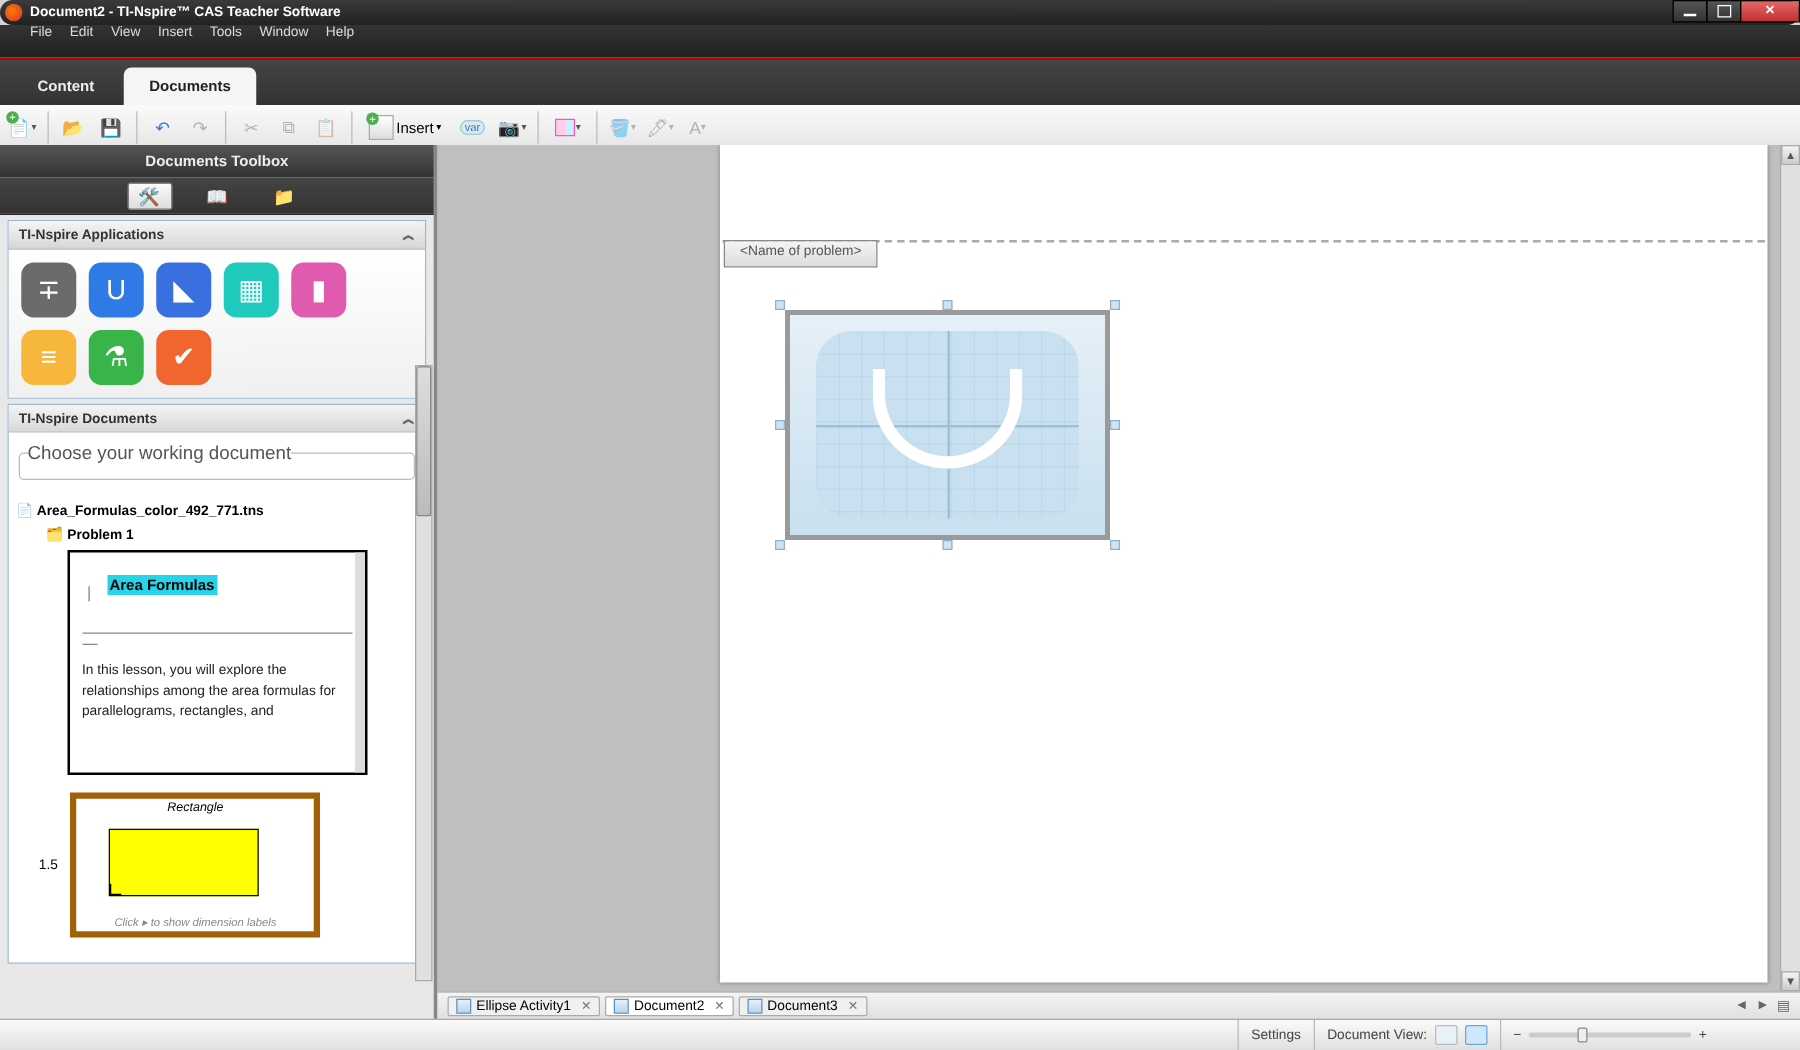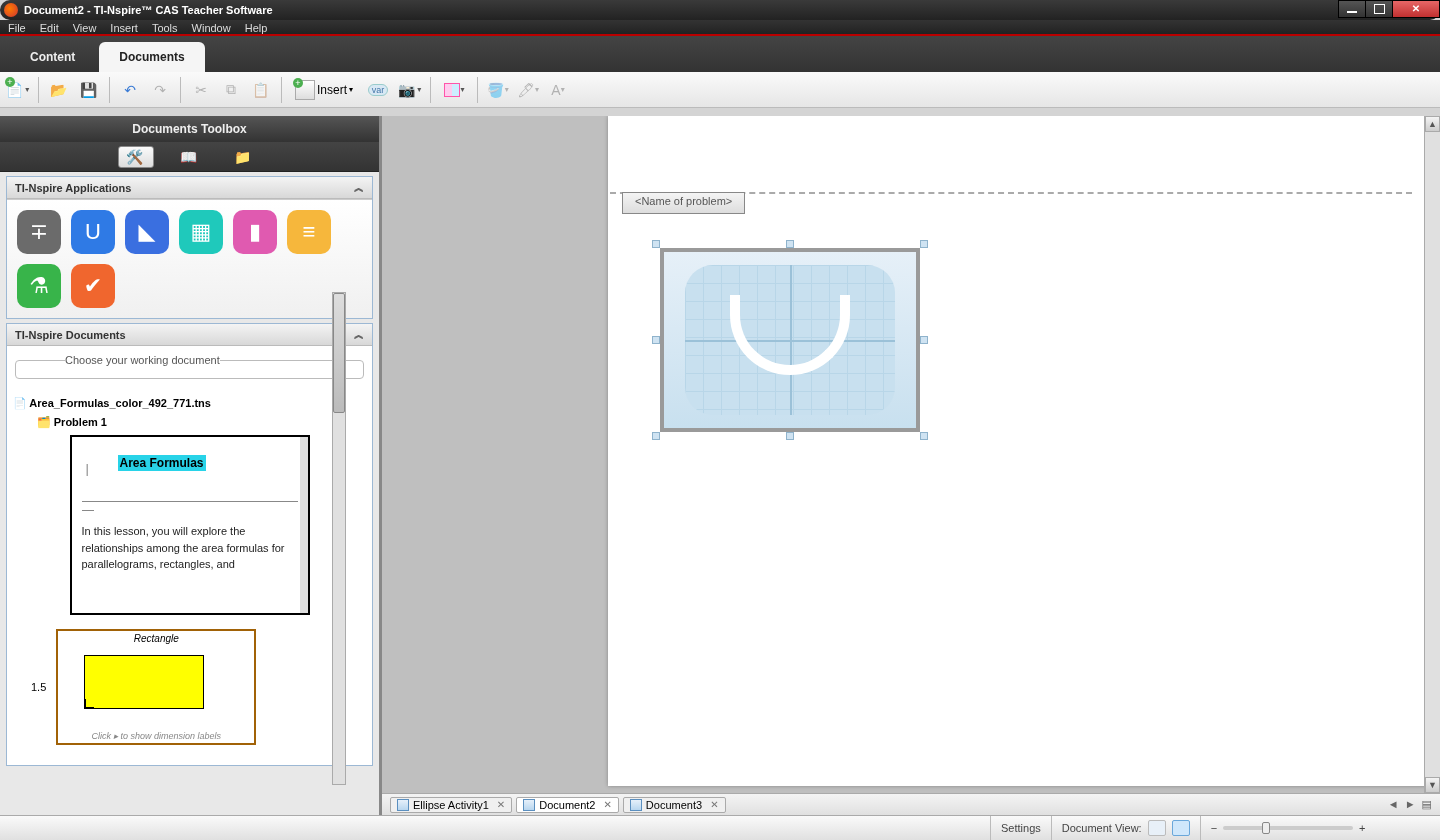--- a/index.html
+++ b/index.html
@@ -9,93 +9,93 @@
 .titlebar { height: 20px; background: linear-gradient(#3a3a3a,#222); color: #fff; display: flex; align-items: center; padding: 0 4px; font-size: 11px; font-weight: bold; position: relative; border-radius: 10px; }
 .titlebar .appicon { width: 14px; height: 14px; background: radial-gradient(circle at 40% 40%, #ff7b00, #c33); border-radius: 50%; margin-right: 6px; }
 .winbtns { position: absolute; right: 0; top: 0; display: flex; }
 .winbtns div { width: 28px; height: 18px; border: 1px solid #000; margin-left: -1px; display: flex; align-items: center; justify-content: center; font-size: 10px; color:#fff; background: linear-gradient(#555,#333); }
 .winbtns .min::after{content:"";width:10px;height:2px;background:#fff;margin-top:6px;}
 .winbtns .max::after{content:"";width:9px;height:8px;border:1px solid #fff;}
 .winbtns .close{background:linear-gradient(#e76767,#c13030);width:48px;}
 .winbtns .close::after{content:"✕";font-size:10px;line-height:1;}
 
 
-.menubar { height: 14px; background: linear-gradient(#333,#222); display: flex; align-items:flex-end; padding: 0 8px; gap: 14px; }
+.menubar { height: 26px; background: linear-gradient(#333,#222); display: flex; align-items:flex-start; padding: 0 24px; gap: 14px; }
 .menubar span { color: #ddd; font-size: 11px; cursor: default; }
 
 .redline{height:2px;background:#b00;}
 
 
 .tabrow { height: 36px; background: linear-gradient(#444,#333); display: flex; align-items: flex-end; padding: 0 10px; }
 .tabrow .tab { padding: 8px 20px; color:#eee; font-size: 12px; font-weight:bold; border-radius: 6px 6px 0 0; margin-right: 4px; }
 .tabrow .tab.active { background: #f5f5f5; color:#222; }
 
 
 .toolbar { height: 36px; background: linear-gradient(#fafafa,#e6e6e6); border-bottom:1px solid #bbb; display:flex; align-items:center; padding: 0 6px; gap:6px; }
 .tbtn { width:24px; height:24px; border:1px solid transparent; border-radius:3px; display:flex;align-items:center;justify-content:center; font-size:14px; color:#555; position:relative;}
 .tbtn .plus{position:absolute;top:-2px;left:-2px;width:10px;height:10px;background:#4caf50;border-radius:50%;color:#fff;font-size:9px;line-height:10px;text-align:center;}
 .tsep{width:1px;height:26px;background:#bbb;margin:0 2px;}
 .insertbtn{display:flex;align-items:center;gap:2px;font-size:12px;padding:2px 4px;border:1px solid transparent;border-radius:3px;}
 .insertbtn .ibox{width:20px;height:20px;background:linear-gradient(#fff,#ddd);border:1px solid #aaa;position:relative;}
 .insertbtn .ibox .plus{position:absolute;top:-3px;left:-3px;width:10px;height:10px;background:#4caf50;border-radius:50%;color:#fff;font-size:9px;line-height:10px;text-align:center;}
 
 
 .mainarea{position:absolute;top:116px;left:0;right:0;bottom:25px;display:flex;}
-.leftpanel{width:382px;border-right:3px solid #888;background:#e8e8e8;display:flex;flex-direction:column;}
+.leftpanel{width:350px;border-right:3px solid #888;background:#e8e8e8;display:flex;flex-direction:column;}
 .rightpanel{flex:1;display:flex;flex-direction:column;}
 
 
 .tbxheader{height:26px;background:linear-gradient(#555,#333);color:#eee;font-size:12px;font-weight:bold;display:flex;align-items:center;justify-content:center;}
 .tbxtabs{height:30px;background:linear-gradient(#444,#333);display:flex;align-items:center;justify-content:center;gap:18px;border-bottom:1px solid #222;}
 .tbxtabs .tt{width:36px;height:22px;display:flex;align-items:center;justify-content:center;border-radius:3px;font-size:14px;}
 .tbxtabs .tt.active{background:linear-gradient(#fafafa,#ddd);border:1px solid #888;}
 
 
 .sect{border:1px solid #9cb8d4;margin:4px 6px;background:#fff;}
 .secthdr{height:22px;background:linear-gradient(#f4f4f4,#d8d8d8);border-bottom:1px solid #bbb;font-size:11px;font-weight:bold;color:#333;display:flex;align-items:center;padding:0 8px;justify-content:space-between;}
 .secthdr .chev{font-size:10px;color:#666;}
 
 
 .appgrid{padding:10px;display:flex;flex-wrap:wrap;gap:10px;border-top:1px solid #ccc;background:linear-gradient(#fff,#f0f0f0);}
 .appicon2{width:44px;height:44px;border-radius:10px;display:flex;align-items:center;justify-content:center;font-size:22px;color:#fff;}
 
 
 .wdoc{padding:8px;font-size:11px;color:#444;}
 .wdoc fieldset{border:1px solid #bbb;border-radius:4px;padding:6px;}
-.wdoc legend{font-size:11px;color:#555;margin-left:43px;}
+.wdoc legend{font-size:15px;color:#555;}
 .wdoc .pathrow{display:flex;gap:4px;margin-top:4px;}
 .wdoc input{flex:1;font-size:11px;padding:2px 4px;border:1px solid #aaa;background:#fff;}
 .wdoc .brbtn{width:22px;height:22px;border:1px solid #aaa;background:linear-gradient(#fafafa,#e0e0e0);border-radius:3px;font-size:11px;}
 .doctree{font-size:11px;padding:6px;}
 .doctree .root{font-weight:bold;margin:4px 0;}
 .doctree .prob{margin:6px 0 6px 24px;font-weight:bold;}
 
 
 .thumb{margin:6px auto;border:2px solid #000;width:240px;background:#fff;position:relative;}
 .thumb .scroll{position:absolute;right:0;top:0;bottom:0;width:8px;background:#ddd;}
 .thumb1{height:180px;padding:18px 10px 8px;}
-.thumb1 .title{display:inline-block;background:#28d3e8;color:#000;font-size:12px;font-weight:bold;padding:1px 2px;margin-left:36px;}
+.thumb1 .title{display:inline-block;background:#28d3e8;color:#000;font-size:12px;font-weight:bold;padding:1px 2px;margin-left:20px;}
 .thumb1 hr{margin:30px 0 8px;border:none;border-top:1px solid #888;}
 .thumb1 .desc{font-size:11px;line-height:1.5;color:#222;margin-top:12px;}
 .thumb2wrap{display:flex;align-items:center;gap:10px;margin:14px 18px;}
 .thumb2wrap .pg{font-size:11px;}
-.thumb2{border:2px solid #a16207;width:200px;height:116px;background:#fff;position:relative;}
+.thumb2{border:5px solid #a16207;width:200px;height:116px;background:#fff;position:relative;}
 .thumb2 .lbl{font-size:10px;font-style:italic;text-align:center;padding:2px;}
 .thumb2 .rect{position:absolute;left:26px;top:24px;width:120px;height:54px;background:#ffff00;border:1px solid #000;}
 .thumb2 .rect::after{content:"";position:absolute;left:0;bottom:0;width:8px;height:8px;border:1px solid #000;border-top:none;border-right:none;}
 .thumb2 .cap{position:absolute;bottom:2px;left:0;right:0;text-align:center;font-size:9px;font-style:italic;color:#888;}
 
 .leftscroll{flex:1;overflow:hidden;}
 .lscrollbar{position:absolute;left:332px;top:176px;bottom:30px;width:14px;background:#e0e0e0;border:1px solid #aaa;}
 .lscrollbar .thumb3{position:absolute;top:0;left:0;right:0;height:120px;background:linear-gradient(#ddd,#bbb);border:1px solid #888;border-radius:2px;}
 
 
 .canvas{flex:1;background:#bfbfbf;position:relative;overflow:hidden;}
 .page{position:absolute;left:226px;top:0;width:838px;height:670px;background:#fff;box-shadow:0 0 4px rgba(0,0,0,.3);}
-.probtab{position:absolute;left:240px;top:76px;height:22px;padding:2px 12px;border:1px solid #888;background:linear-gradient(#f4f4f4,#ddd);font-size:11px;color:#555;z-index:5;}
+.probtab{position:absolute;left:229px;top:76px;height:22px;padding:2px 12px;border:1px solid #888;background:linear-gradient(#f4f4f4,#ddd);font-size:11px;color:#555;z-index:5;}
 .dashrule{position:absolute;left:228px;top:76px;right:12px;border-top:2px dashed #aaa;z-index:4;}
 .imgobj{position:absolute;left:278px;top:132px;width:260px;height:184px;border:4px solid #9a9a9a;background:linear-gradient(#e6f0f8,#c8e0ef);display:flex;align-items:center;justify-content:center;}
 .imgobj .inner{width:210px;height:150px;background:#c8e0ef;border-radius:28px;background-image:linear-gradient(#b8d6e8 1px,transparent 1px),linear-gradient(90deg,#b8d6e8 1px,transparent 1px);background-size:18px 18px;position:relative;}
 .imgobj .curve{position:absolute;left:50%;top:20%;width:120px;height:80px;margin-left:-60px;border:10px solid #fff;border-top:none;border-radius:0 0 80px 80px;}
 .imgobj .axis{position:absolute;left:0;right:0;top:50%;height:2px;background:#9bc1d8;}
 .imgobj .axisv{position:absolute;top:0;bottom:0;left:50%;width:2px;background:#9bc1d8;}
 .handle{position:absolute;width:8px;height:8px;background:#cfe3f2;border:1px solid #8fb3cc;z-index:6;}
 
 .rscroll{width:16px;background:#e0e0e0;border-left:1px solid #aaa;position:relative;}
 .rscroll .up,.rscroll .down{height:16px;background:linear-gradient(#f4f4f4,#ccc);border:1px solid #aaa;font-size:9px;text-align:center;line-height:14px;color:#555;}

